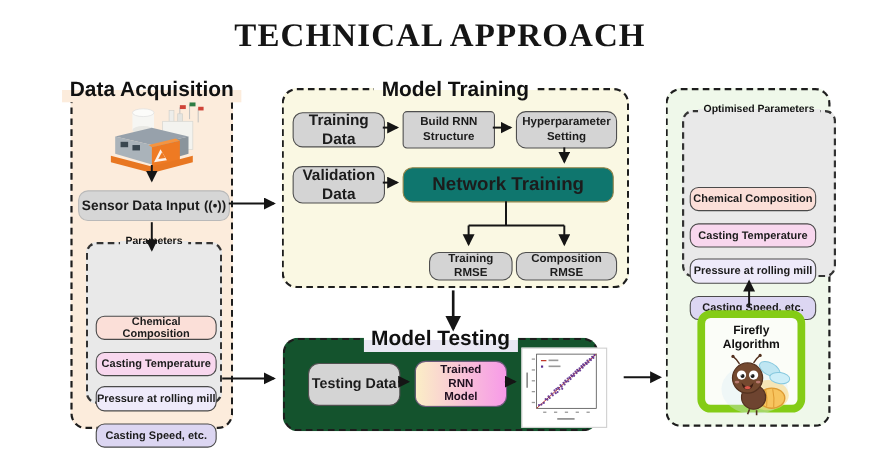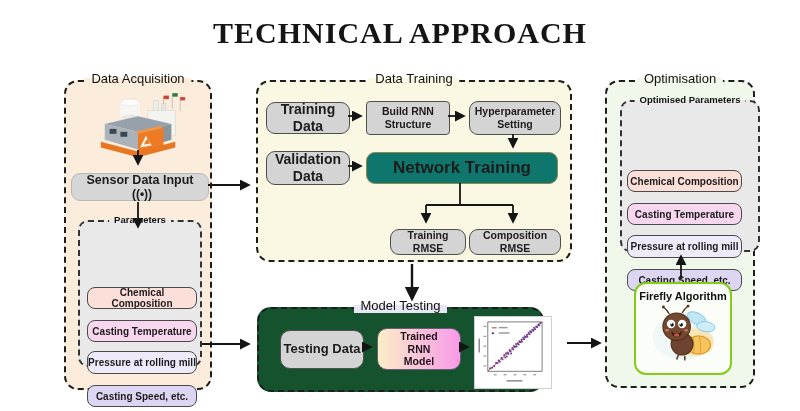--- a/index.html
+++ b/index.html
@@ -3,38 +3,38 @@
 <meta charset="utf-8">
 <style>
   html,body{margin:0;padding:0;background:#ffffff;}
   #canvas{position:relative;width:800px;height:411px;background:#ffffff;overflow:hidden;
           font-family:"Liberation Sans",sans-serif;}
   #main-title{position:absolute;top:16px;left:0;width:100%;text-align:center;
           font-family:"Liberation Serif",serif;font-weight:bold;font-size:30px;
           letter-spacing:1px;color:#151515;}
   .section{position:absolute;border:2.5px dashed #1d1d1d;border-radius:14px;box-sizing:border-box;}
   .sec-label{position:absolute;top:-11px;left:50%;transform:translateX(-50%);
-          padding:0 7px;font-weight:normal;font-size:13px;color:#111;white-space:nowrap;}
+          padding:0 7px;font-weight:bold;font-size:19px;color:#111;white-space:nowrap;}
   .da{left:64px;top:80px;width:148px;height:310px;background:#fcecdc;}
   .da .sec-label{background:linear-gradient(#ffffff 50%,#fcecdc 50%);}
   .mt{left:256px;top:80px;width:316px;height:182px;background:#faf8e3;}
   .mt .sec-label{background:linear-gradient(#ffffff 50%,#faf8e3 50%);}
   .mtest{left:257px;top:307px;width:287px;height:85px;background:#14532d;}
   .mtest .sec-label{background:linear-gradient(#ffffff 50%,#e9e7f3 50%);}
   .opt{left:605px;top:80px;width:150px;height:308px;background:#eff8ea;}
   .opt .sec-label{background:linear-gradient(#ffffff 50%,#eff8ea 50%);}
 
   .proc{position:absolute;background:#d4d4d4;border:1.6px solid #4f4f4f;border-radius:9px;
         display:flex;align-items:center;justify-content:center;text-align:center;
         font-weight:bold;color:#1c1c1c;box-sizing:border-box;line-height:1.25;}
   .preline{white-space:pre-line;}
 
   .sensor{position:absolute;left:5px;top:91px;width:138px;height:28px;background:#d6d6d6;
         border:1px solid #b9b9b9;border-radius:9px;display:flex;align-items:center;
-        justify-content:center;font-weight:bold;font-size:12.5px;color:#1c1c1c;box-sizing:border-box;flex-direction:column;}
+        justify-content:center;font-weight:bold;font-size:12.5px;color:#1c1c1c;box-sizing:border-box;}
   .sensor .bcast{margin-left:4px;font-size:12px;}
 
   .params-box{position:absolute;background:#e9e9e9;border:2px dashed #333;border-radius:10px;box-sizing:border-box;}
   .pb-da{left:12px;top:138px;width:124px;height:147px;}
   .pb-da .pb-label{background:linear-gradient(#fcecdc 50%,#e9e9e9 50%);}
   .pb-opt{left:13px;top:18px;width:140px;height:152px;}
   .pb-opt .pb-label{background:linear-gradient(#eff8ea 50%,#e9e9e9 50%);}
   .pb-label{position:absolute;top:-8px;left:50%;transform:translateX(-50%);padding:0 5px;
         font-weight:bold;font-size:9.5px;color:#111;white-space:nowrap;}
   .param-item{position:absolute;border:1.5px solid #4a4a4a;border-radius:8px;display:flex;
@@ -51,21 +51,21 @@
   .box-vrmse{left:211px;top:147px;width:92px;height:26px;font-size:10.5px;}
 
   .box-testing{left:21px;top:21px;width:84px;height:39px;font-size:13px;border-radius:10px;}
   .box-trained{position:absolute;left:118px;top:19px;width:84px;height:42px;border:1.8px solid #6b5a7a;
         border-radius:10px;display:flex;align-items:center;justify-content:center;text-align:center;
         font-weight:bold;font-size:10.5px;color:#201020;line-height:1.2;box-sizing:border-box;}
   .scatter-wrap{position:absolute;left:215px;top:7px;width:76px;height:71px;background:#ffffff;
         border:1px solid #cfcfcf;}
 
   .firefly-box{position:absolute;left:27px;top:200px;width:98px;height:93px;background:#fbfdf8;
-        border:2px solid #84cc16;border-radius:12px;box-sizing:border-box;text-align:center;}
+        border:7px solid #84cc16;border-radius:12px;box-sizing:border-box;text-align:center;}
   .firefly-box .fb-label{display:block;margin-top:6px;font-weight:bold;font-size:11px;color:#111;}
 
   .factory-wrap{position:absolute;left:25px;top:8px;width:98px;height:70px;}
   #arrow-layer{position:absolute;left:0;top:0;pointer-events:none;}
 </style>
 </head>
 <body>
 
 <div id="canvas">
 
@@ -109,21 +109,21 @@
     <div class="params-box pb-da">
       <span class="pb-label">Parameters</span>
       <div class="param-item pfill-0" style="left: 7px; top: 17px; width: 110px; height: 22px; background: rgb(251, 223, 216);">Chemical Composition</div>
       <div class="param-item pfill-1" style="left: 7px; top: 50px; width: 110px; height: 22px; background: rgb(248, 215, 238);">Casting Temperature</div>
       <div class="param-item pfill-2" style="left: 7px; top: 81px; width: 110px; height: 23px; background: rgb(238, 234, 250);">Pressure at rolling mill</div>
       <div class="param-item pfill-3" style="left: 7px; top: 115px; width: 110px; height: 22px; background: rgb(220, 214, 242);">Casting Speed, etc.</div>
     </div>
   </div>
 
   <div class="section mt">
-    <span class="sec-label">Data Training</span>
+    <span class="sec-label">Model Training</span>
     <div class="proc box-training-data">Training Data</div>
     <div class="proc box-build-rnn preline">Build RNN
 Structure</div>
     <div class="proc box-hyper preline">Hyperparameter
 Setting</div>
     <div class="proc box-validation preline">Validation
 Data</div>
     <div class="proc box-network">Network Training</div>
     <div class="proc box-trmse">Training RMSE</div>
     <div class="proc box-vrmse">Composition RMSE</div>
@@ -205,21 +205,20 @@
             <circle cx="63.1" cy="10.5" r="1" fill="#5b2d8e" opacity="0.9"></circle>
             <circle cx="64.2" cy="7.5" r="1" fill="#5b2d8e" opacity="0.9"></circle>
             <circle cx="65.3" cy="8.5" r="1" fill="#5b2d8e" opacity="0.9"></circle>
             <circle cx="66.3" cy="6.0" r="1" fill="#5b2d8e" opacity="0.9"></circle>
           </g>
       </svg>
     </div>
   </div>
 
   <div class="section opt">
-    <span class="sec-label">Optimisation</span>
 
     <div class="params-box pb-opt">
       <span class="pb-label">Optimised Parameters</span>
       <div class="param-item pfill-0" style="left: 5px; top: 20px; width: 115px; height: 22px; background: rgb(251, 223, 216);">Chemical Composition</div>
       <div class="param-item pfill-1" style="left: 5px; top: 53px; width: 115px; height: 22px; background: rgb(248, 215, 238);">Casting Temperature</div>
       <div class="param-item pfill-2" style="left: 5px; top: 85px; width: 115px; height: 23px; background: rgb(238, 234, 250);">Pressure at rolling mill</div>
       <div class="param-item pfill-3" style="left: 5px; top: 119px; width: 115px; height: 22px; background: rgb(220, 214, 242);">Casting Speed, etc.</div>
     </div>
 
     <div class="firefly-box">

